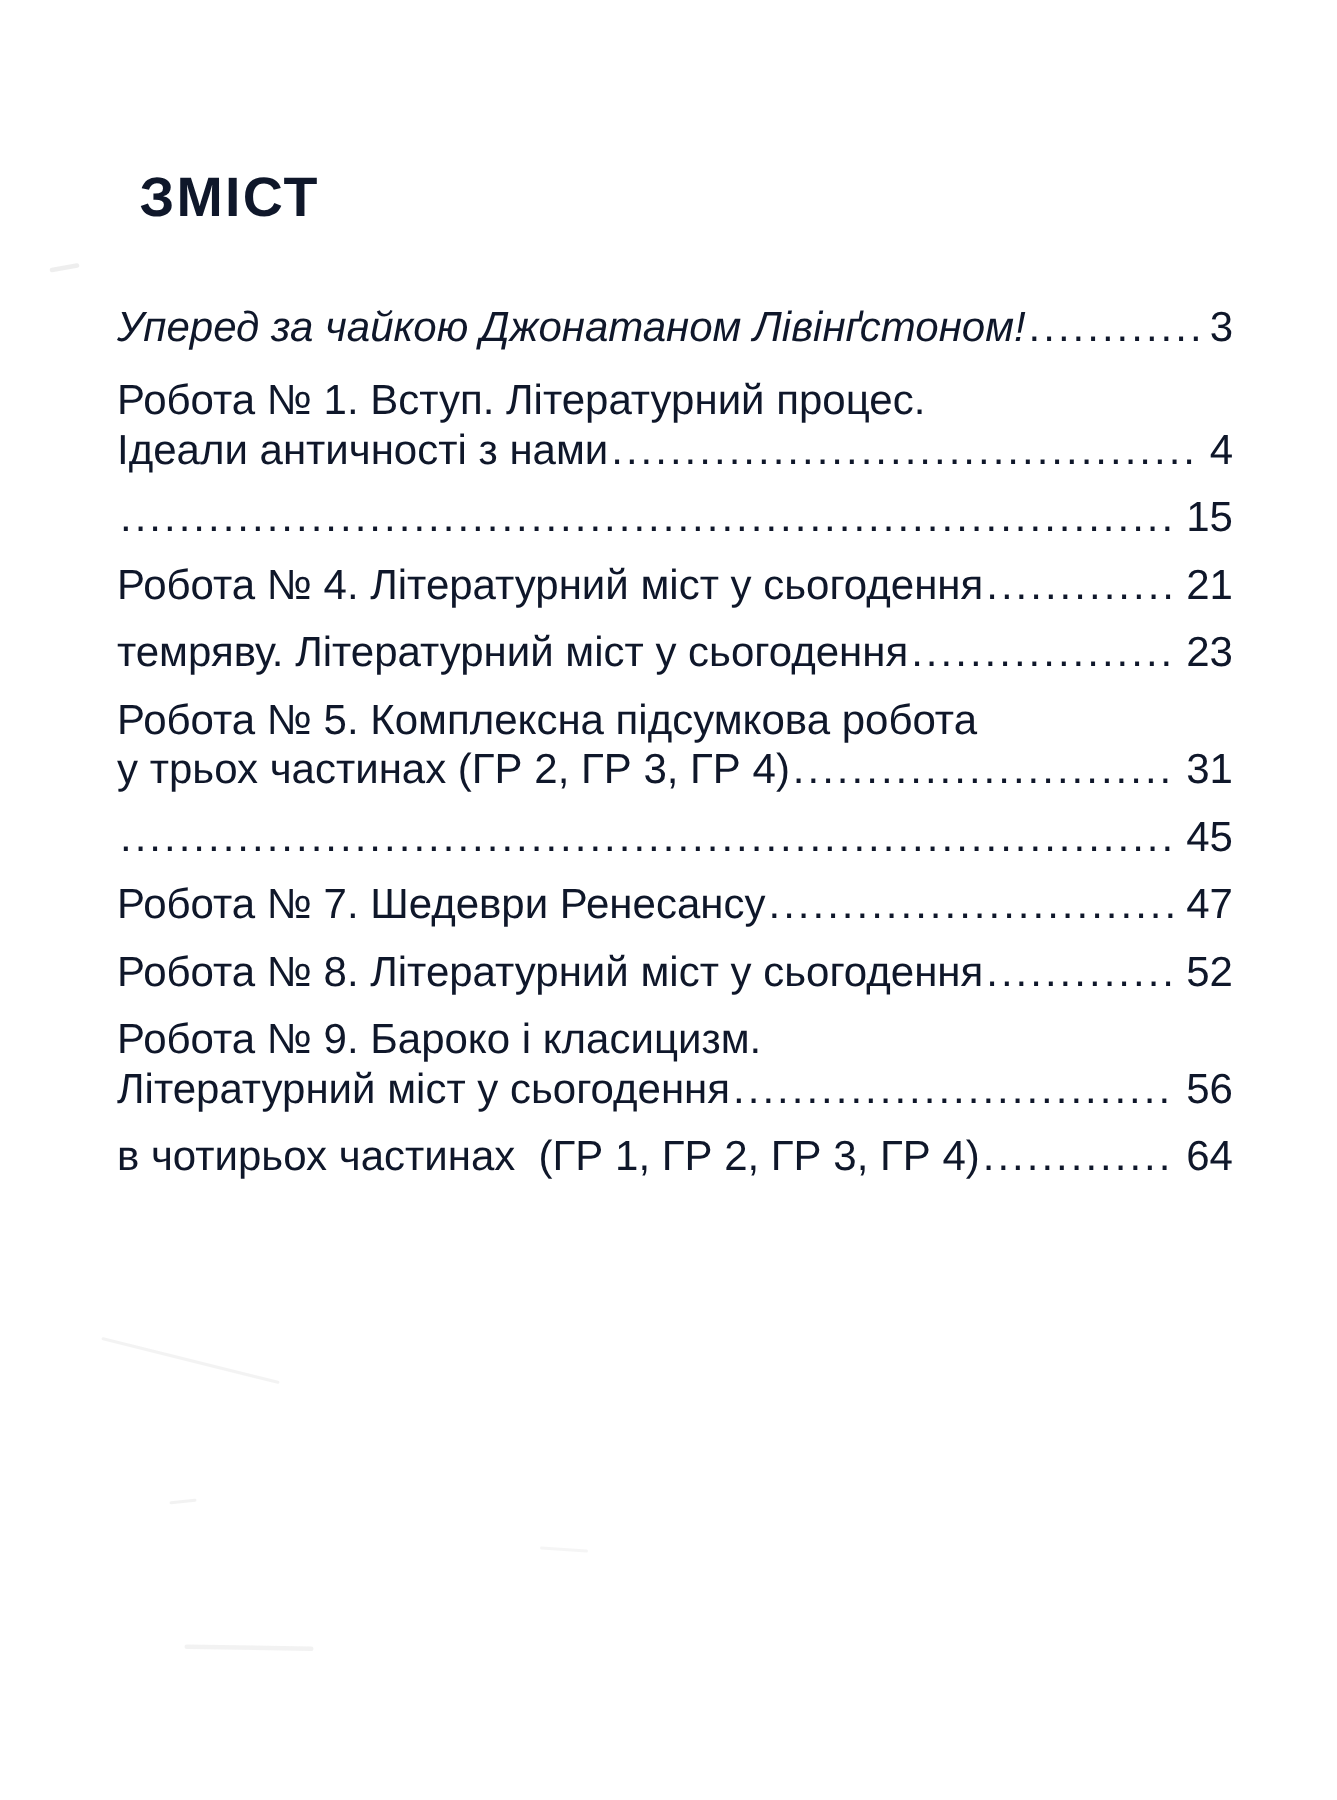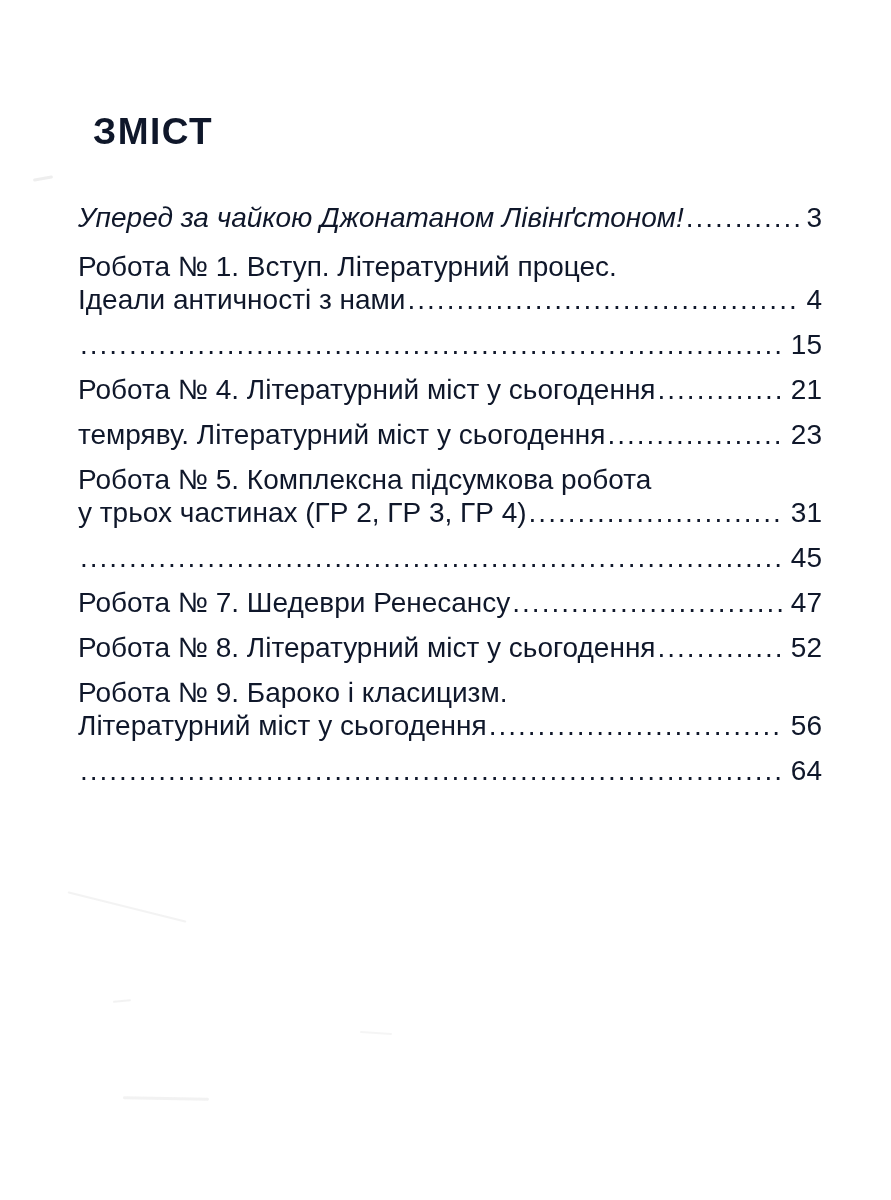--- a/index.html
+++ b/index.html
@@ -110,21 +110,21 @@
         <div class="line last"><span class="t">Робота № 7. Шедеври Ренесансу</span><span class="dots">............................................................................................................................................</span><span class="pg">47</span></div>
       </div>
       <div class="entry">
         <div class="line last"><span class="t">Робота № 8. Літературний міст у сьогодення</span><span class="dots">............................................................................................................................................</span><span class="pg">52</span></div>
       </div>
       <div class="entry">
         <div class="line">Робота № 9. Бароко і класицизм.</div>
         <div class="line last"><span class="t">Літературний міст у сьогодення</span><span class="dots">............................................................................................................................................</span><span class="pg">56</span></div>
       </div>
       <div class="entry">
-        <div class="line last"><span class="dots">............................................................................................................................................</span><span class="pg">64</span></div>
+        <div class="line last"><span class="t">в чотирьох частинах  (ГР 1, ГР 2, ГР 3, ГР 4)</span><span class="dots">............................................................................................................................................</span><span class="pg">64</span></div>
       </div>
     </div>
 
   <div class="artifact a1"></div>
   <div class="artifact a2"></div>
   <div class="artifact a3"></div>
   <div class="artifact a4"></div>
   <div class="artifact a5"></div>
 </div>
 

